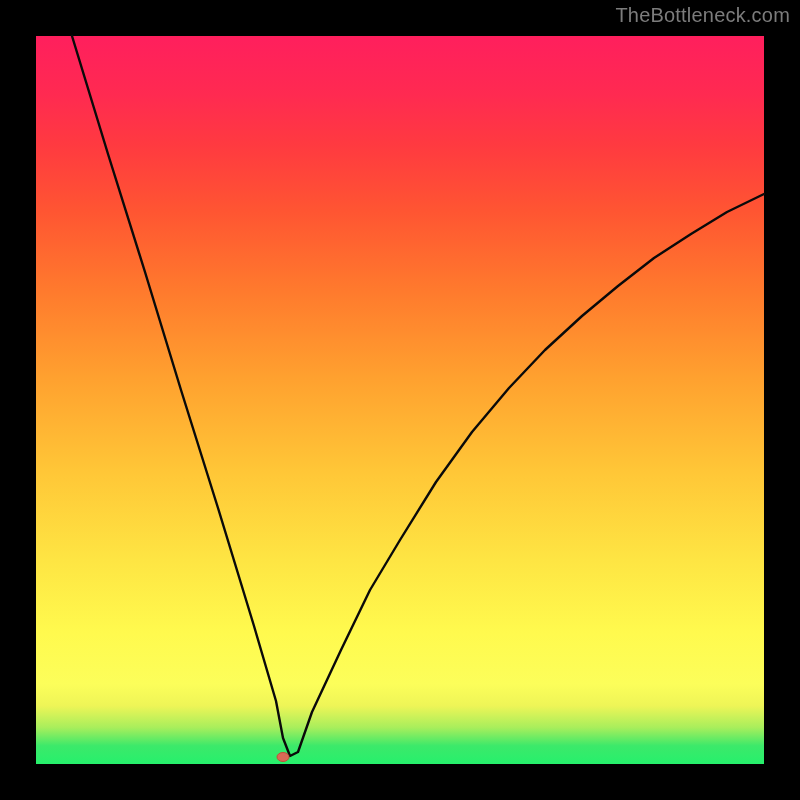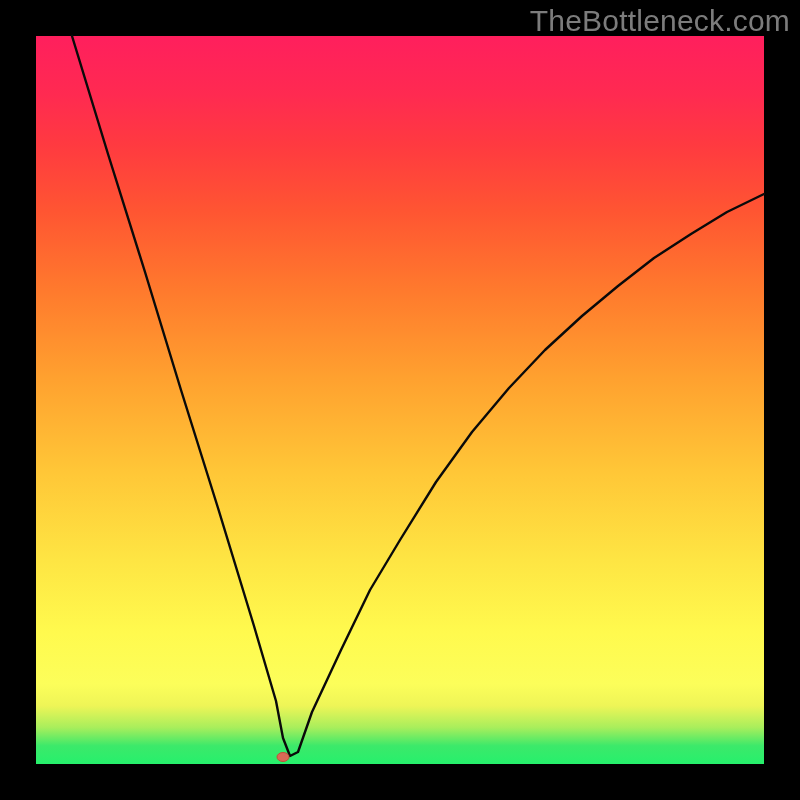--- a/index.html
+++ b/index.html
@@ -58,21 +58,21 @@
   .dot {
     fill: #d86a56;
     stroke: #c54d3a;
     stroke-width: 1;
   }
   .watermark {
     position: absolute;
     top: 4px;
     right: 10px;
     color: #7c7c7c;
-    font-size: 30px;
+    font-size: 20px;
     font-weight: 500;
     letter-spacing: 0.2px;
     user-select: none;
   }
 </style>
 </head>
 <body>
 
 <div class="frame">
 

